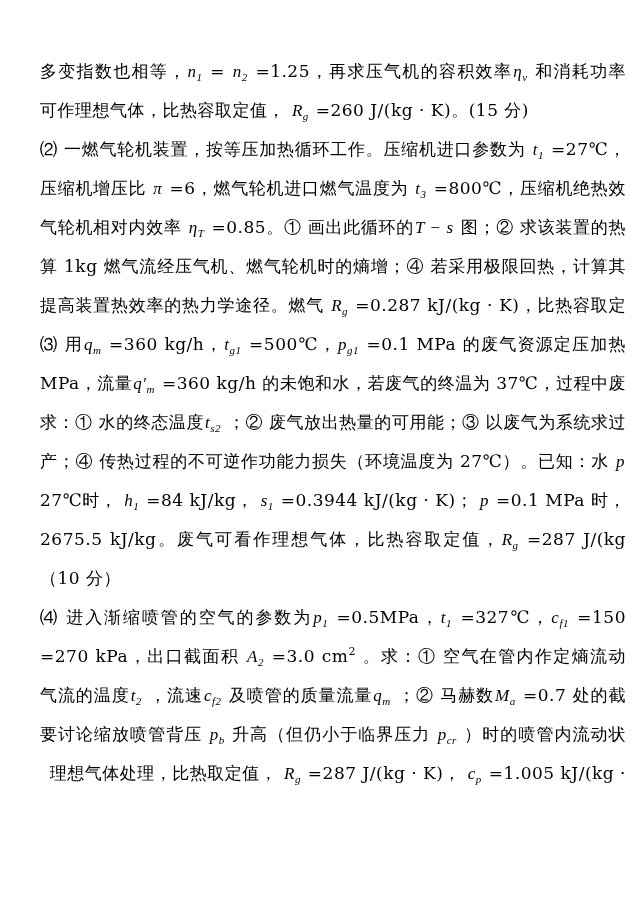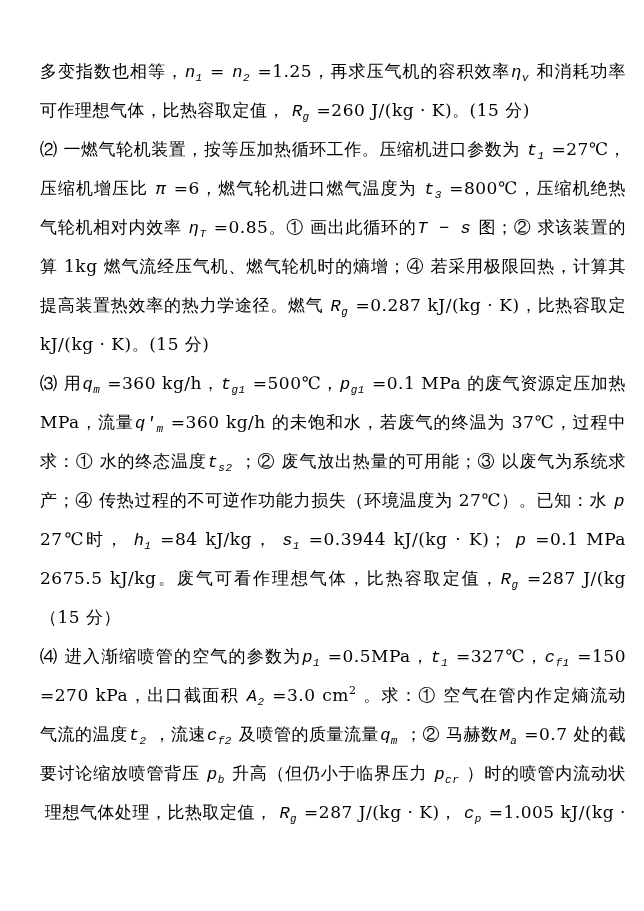--- a/index.html
+++ b/index.html
@@ -27,21 +27,21 @@
     text-align-last: justify;
     text-justify: inter-character;
     letter-spacing: 0.5px;
   }
   .line.nofill {
     text-align: right;
     text-align-last: left;
   }
   .var {
     font-style: italic;
-    font-family: Liberation Mono, monospace;
+    font-family: Liberation Serif, serif;
     padding: 0 1px;
   }
   sub {
     font-size: 11px;
     font-style: italic;
     line-height: 0;
     vertical-align: -4px;
   }
   sup {
     font-size: 11px;
@@ -54,27 +54,26 @@
 
 <div class="page">
   <div id="doc-body">
       <div class="line">多变指数也相等，<span class="var">n<sub>1</sub></span> = <span class="var">n<sub>2</sub></span> =1.25，再求压气机的容积效率<span class="var">η<sub>v</sub></span> 和消耗功率 P(kw)。已知氧气</div>
       <div class="line nofill">可作理想气体，比热容取定值， <span class="var">R<sub>g</sub></span> =260 J/(kg · K)。(15 分)</div>
       <div class="line">⑵ 一燃气轮机装置，按等压加热循环工作。压缩机进口参数为 <span class="var">t<sub>1</sub></span> =27℃，  =0.1 MPa，</div>
       <div class="line">压缩机增压比 <span class="var">π</span> =6，燃气轮机进口燃气温度为 <span class="var">t<sub>3</sub></span> =800℃，压缩机绝热效率 =0.88，燃</div>
       <div class="line">气轮机相对内效率 <span class="var">η<sub>T</sub></span> =0.85。① 画出此循环的<span class="var">T − s</span> 图；② 求该装置的热效率；③ 试计</div>
       <div class="line">算 1kg 燃气流经压气机、燃气轮机时的熵增；④ 若采用极限回热，计算其热效率；⑤ 指出</div>
       <div class="line">提高装置热效率的热力学途径。燃气 <span class="var">R<sub>g</sub></span> =0.287 kJ/(kg · K)，比热容取定值  =1.005</div>
-      <div class="line nofill">kJ/(kg · K)。(15 分)</div>
       <div class="line">⑶ 用<span class="var">q<sub>m</sub></span> =360 kg/h，<span class="var">t<sub>g1</sub></span> =500℃，<span class="var">p<sub>g1</sub></span> =0.1 MPa 的废气资源定压加热 =27℃， =0.1</div>
       <div class="line">MPa，流量<span class="var">q′<sub>m</sub></span> =360 kg/h 的未饱和水，若废气的终温为 37℃，过程中废气压降可忽略不计。</div>
       <div class="line">求：① 水的终态温度<span class="var">t<sub>s2</sub></span> ；② 废气放出热量的可用能；③ 以废气为系统求过程的熵流和熵</div>
       <div class="line">产；④ 传热过程的不可逆作功能力损失（环境温度为 27℃）。已知：水 <span class="var">p</span> =0.1 MPa，  =</div>
       <div class="line">27℃时， <span class="var">h<sub>1</sub></span> =84 kJ/kg， <span class="var">s<sub>1</sub></span> =0.3944 kJ/(kg · K)； <span class="var">p</span> =0.1 MPa 时，  =417.51 kJ/kg，  =</div>
       <div class="line">2675.5 kJ/kg。废气可看作理想气体，比热容取定值，<span class="var">R<sub>g</sub></span> =287 J/(kg ·K)，  =1.01 kJ/(kg ·K)。</div>
-      <div class="line nofill">（15 分）</div>
+      <div class="line nofill">（10 分）</div>
       <div class="line">⑷ 进入渐缩喷管的空气的参数为<span class="var">p<sub>1</sub></span> =0.5MPa，<span class="var">t<sub>1</sub></span> =327℃，<span class="var">c<sub>f1</sub></span> =150 m/s。若喷管的背压</div>
       <div class="line">=270 kPa，出口截面积 <span class="var">A<sub>2</sub></span> =3.0 cm<sup>2</sup> 。求：① 空气在管内作定熵流动时，喷管出口截面上</div>
       <div class="line">气流的温度<span class="var">t<sub>2</sub></span> ，流速<span class="var">c<sub>f2</sub></span> 及喷管的质量流量<span class="var">q<sub>m</sub></span> ；② 马赫数<span class="var">M<sub>a</sub></span> =0.7 处的截面积 ；③ 简</div>
       <div class="line">要讨论缩放喷管背压 <span class="var">p<sub>b</sub></span> 升高（但仍小于临界压力 <span class="var">p<sub>cr</sub></span> ）时的喷管内流动状况。设空气可作</div>
       <div class="line nofill">理想气体处理，比热取定值， <span class="var">R<sub>g</sub></span> =287 J/(kg · K)， <span class="var">c<sub>p</sub></span> =1.005 kJ/(kg · K)。（15 分）</div>
     </div>
 </div>
 
 </body></html>

